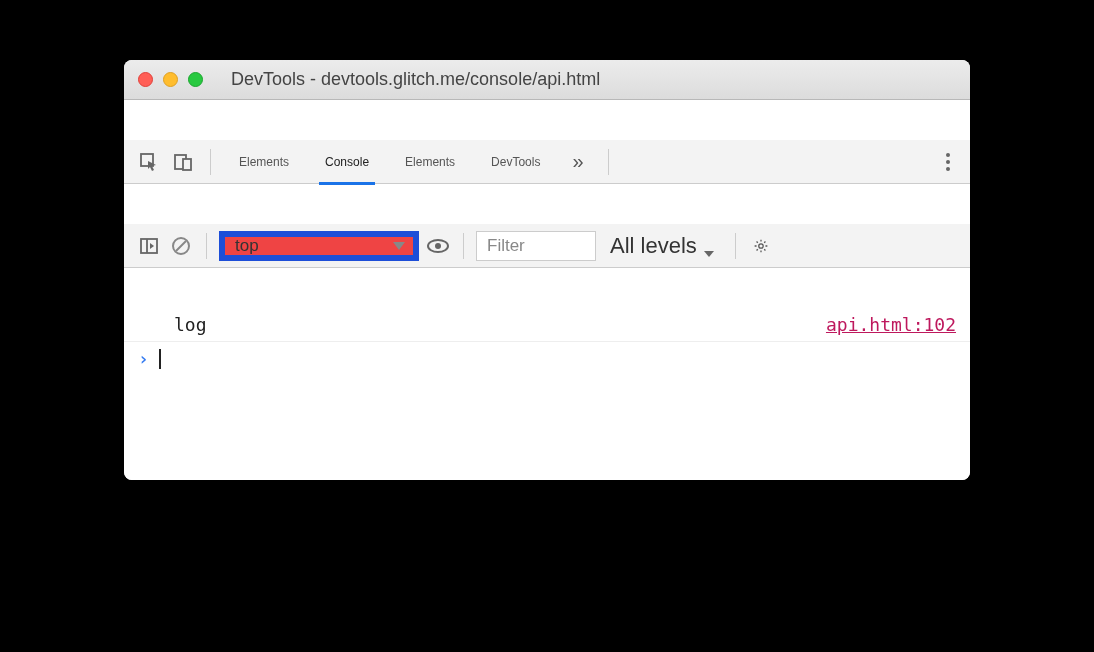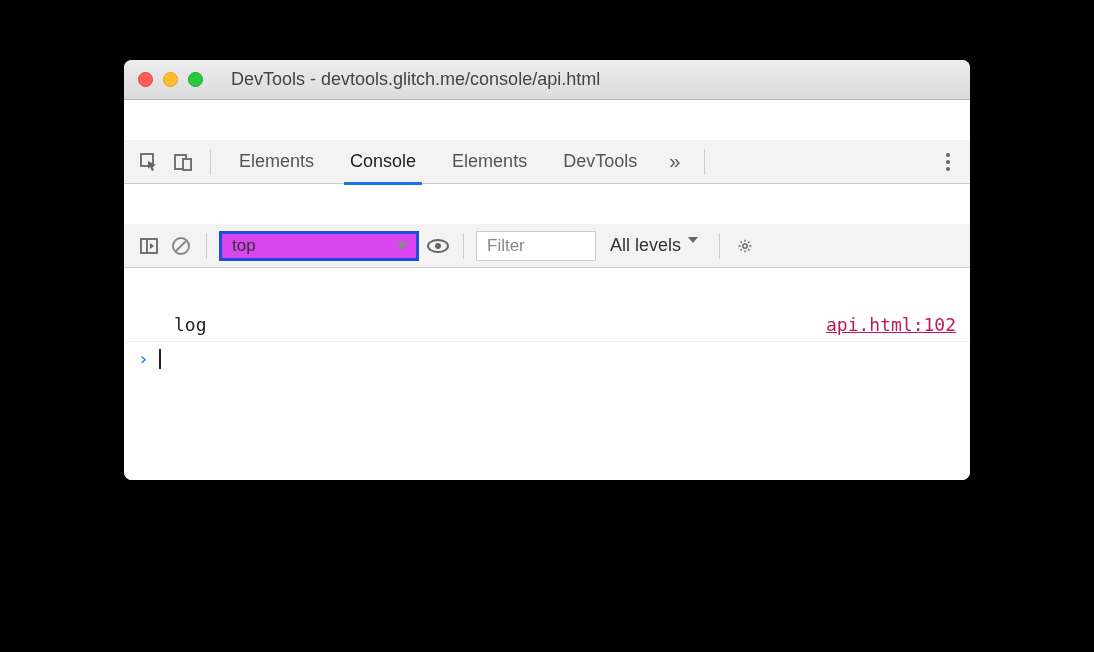--- a/index.html
+++ b/index.html
@@ -56,21 +56,21 @@
     }
     .icon-btn {
       width: 26px; height: 26px;
       display: flex; align-items: center; justify-content: center;
       color: #666;
     }
     .vdiv {
       width: 1px; height: 26px; background: #ccc; margin: 0 6px;
     }
     .tab {
-      font-size: 18px;
+      font-size: 12px;
       color: #555;
       padding: 0 14px;
       height: 44px;
       display: flex;
       align-items: center;
       position: relative;
     }
     .tab.active { color: #222; }
     .tab.active::after {
       content: "";
@@ -93,22 +93,22 @@
       height: 44px;
       background: #f3f3f3;
       border-bottom: 1px solid #ccc;
       display: flex;
       align-items: center;
       padding: 0 12px;
       gap: 6px;
     }
     .context-select {
       height: 30px;
-      border: 3px solid #1d4ed8;
-      background: #d946ef;
+      border: 6px solid #1d4ed8;
+      background: #ef4444;
       font-size: 17px;
       color: #333;
       padding: 0 28px 0 10px;
       position: relative;
       display: flex;
       align-items: center;
       min-width: 200px;
     }
     .tri {
       position: absolute; right: 8px;
@@ -121,24 +121,24 @@
       height: 30px;
       border: 1px solid #ccc;
       background: #fff;
       font-size: 17px;
       color: #333;
       padding: 0 10px;
       width: 120px;
     }
     .filter-input::placeholder { color: #888; }
     .level-select {
-      font-size: 18px;
+      font-size: 22px;
       color: #333;
       display: flex;
-      align-items: flex-start;
+      align-items: flex-end;
       gap: 6px;
       padding: 0 8px;
     }
     .gear { padding: 0 6px; }
     .console-area {
       flex: 1;
       background: #fff;
       font-family: Menlo, Consolas, monospace;
       font-size: 18px;
       overflow: auto;

